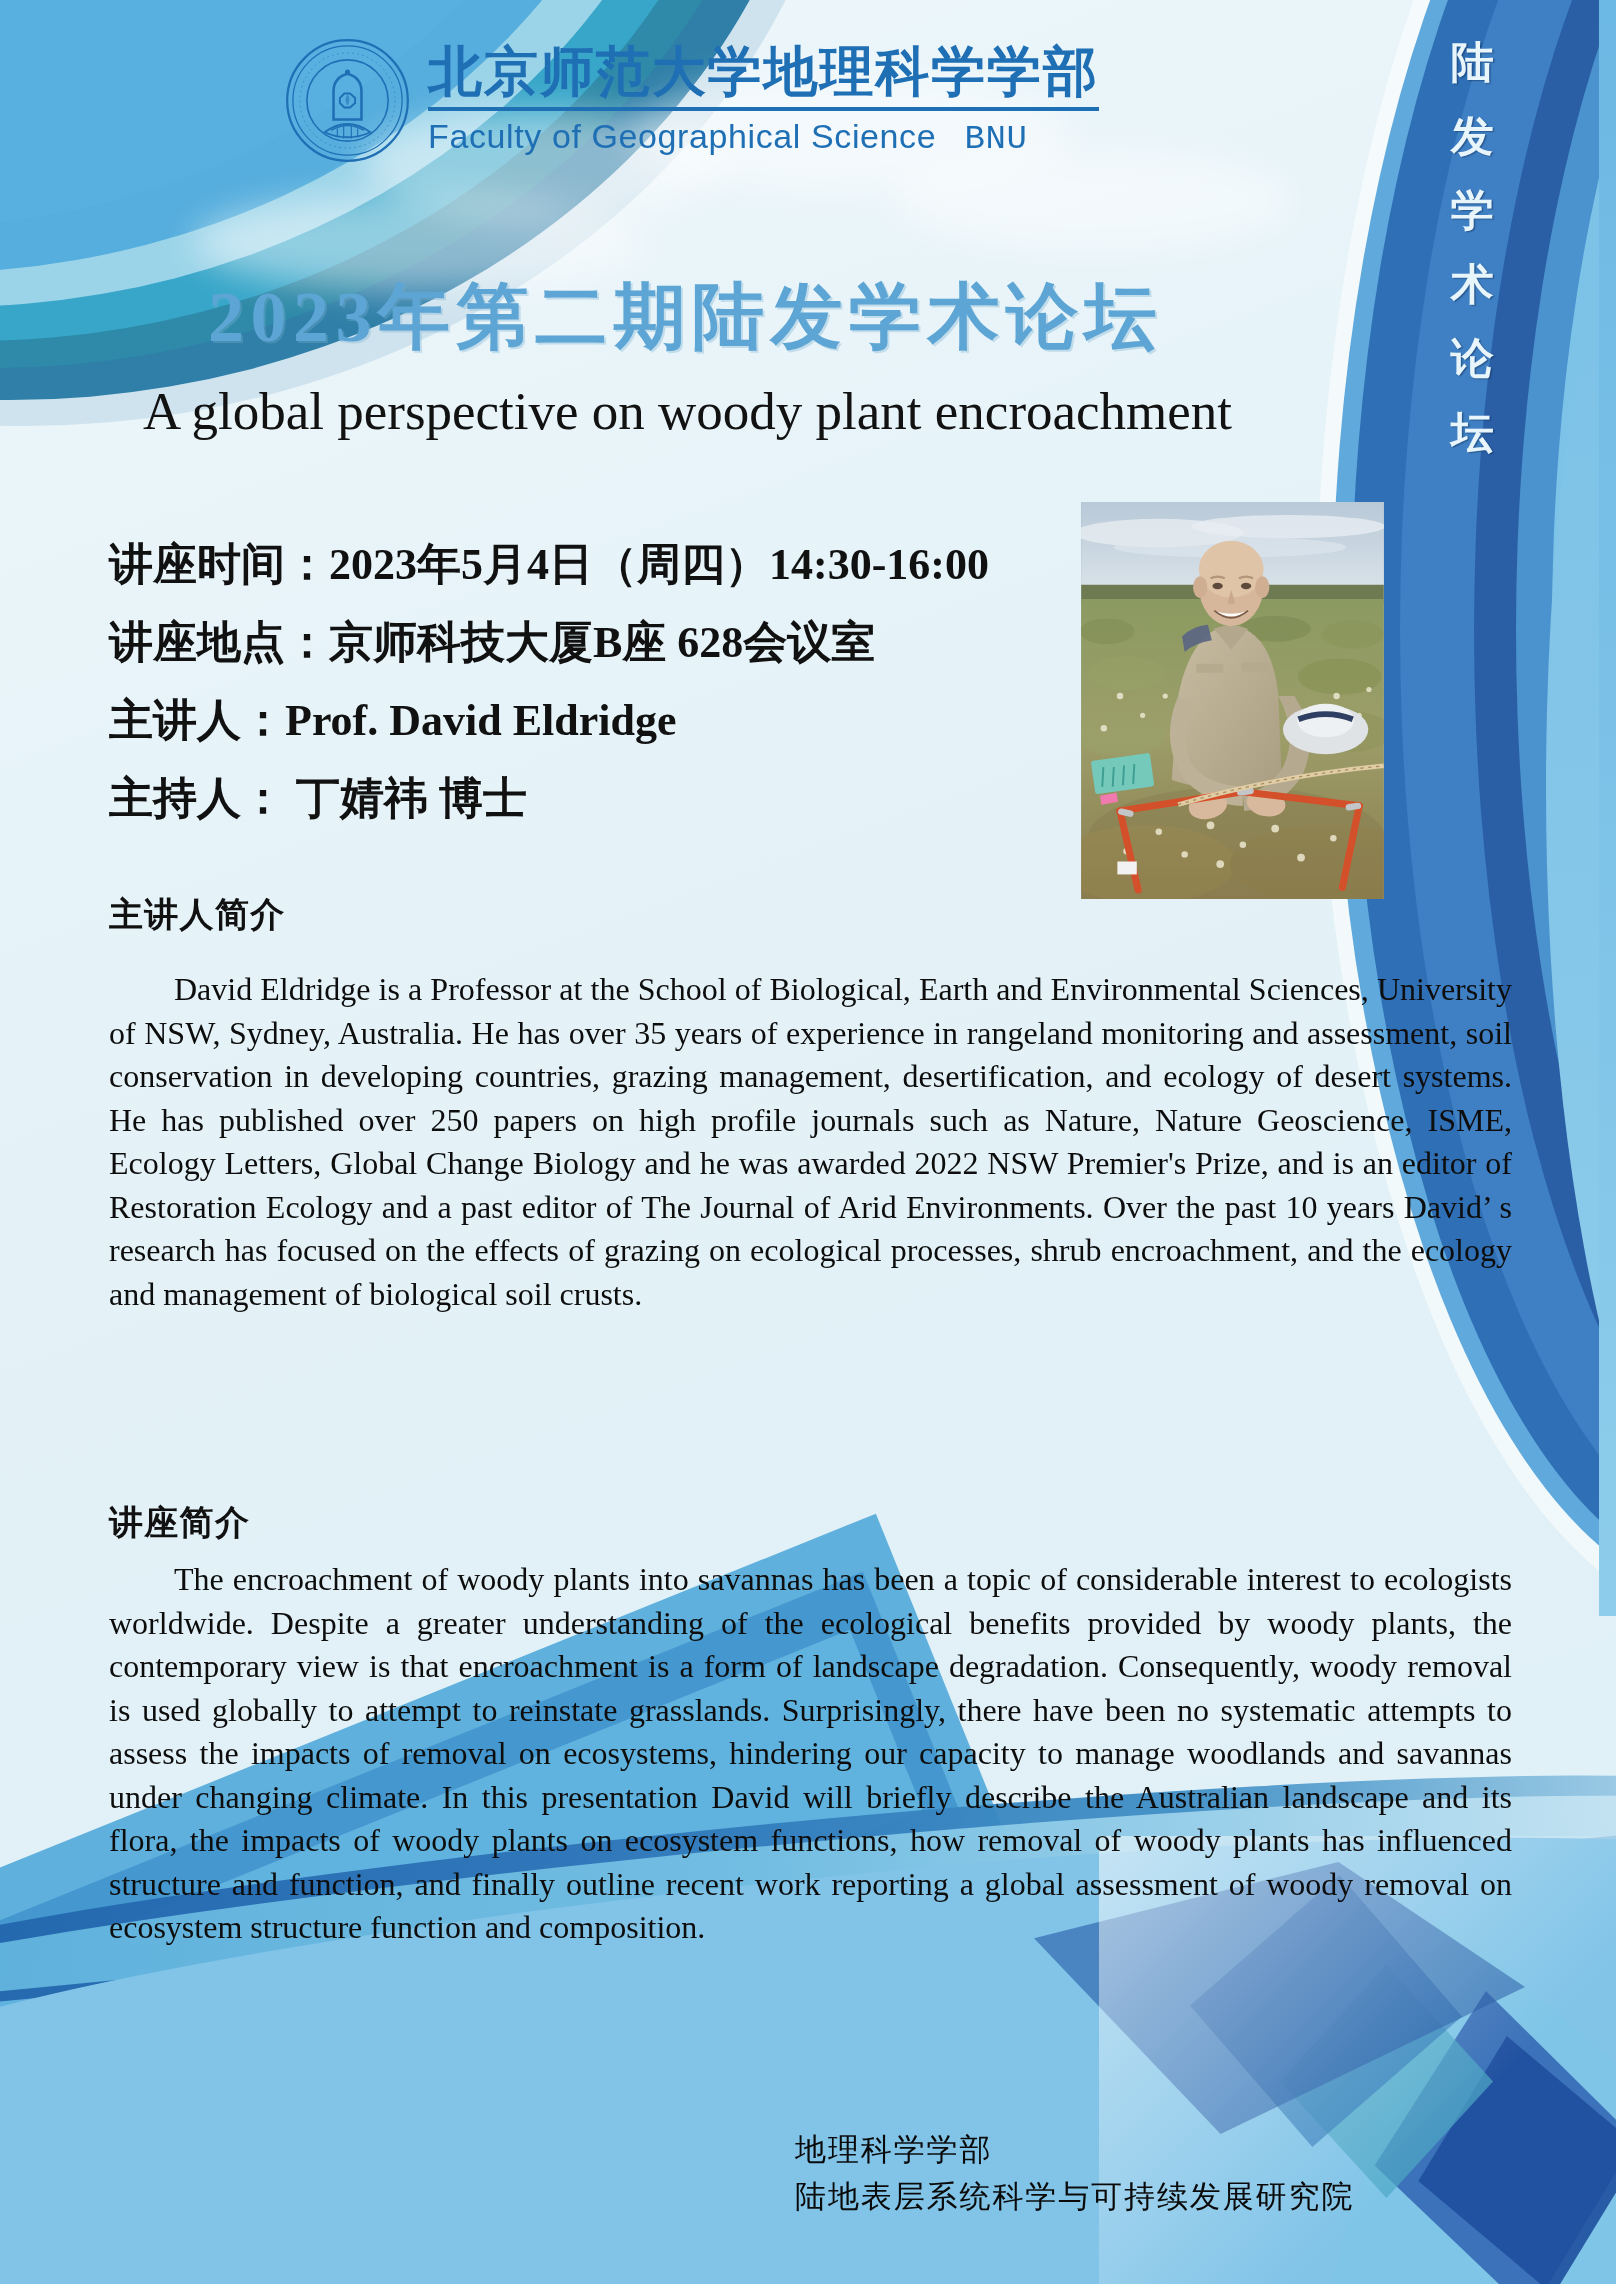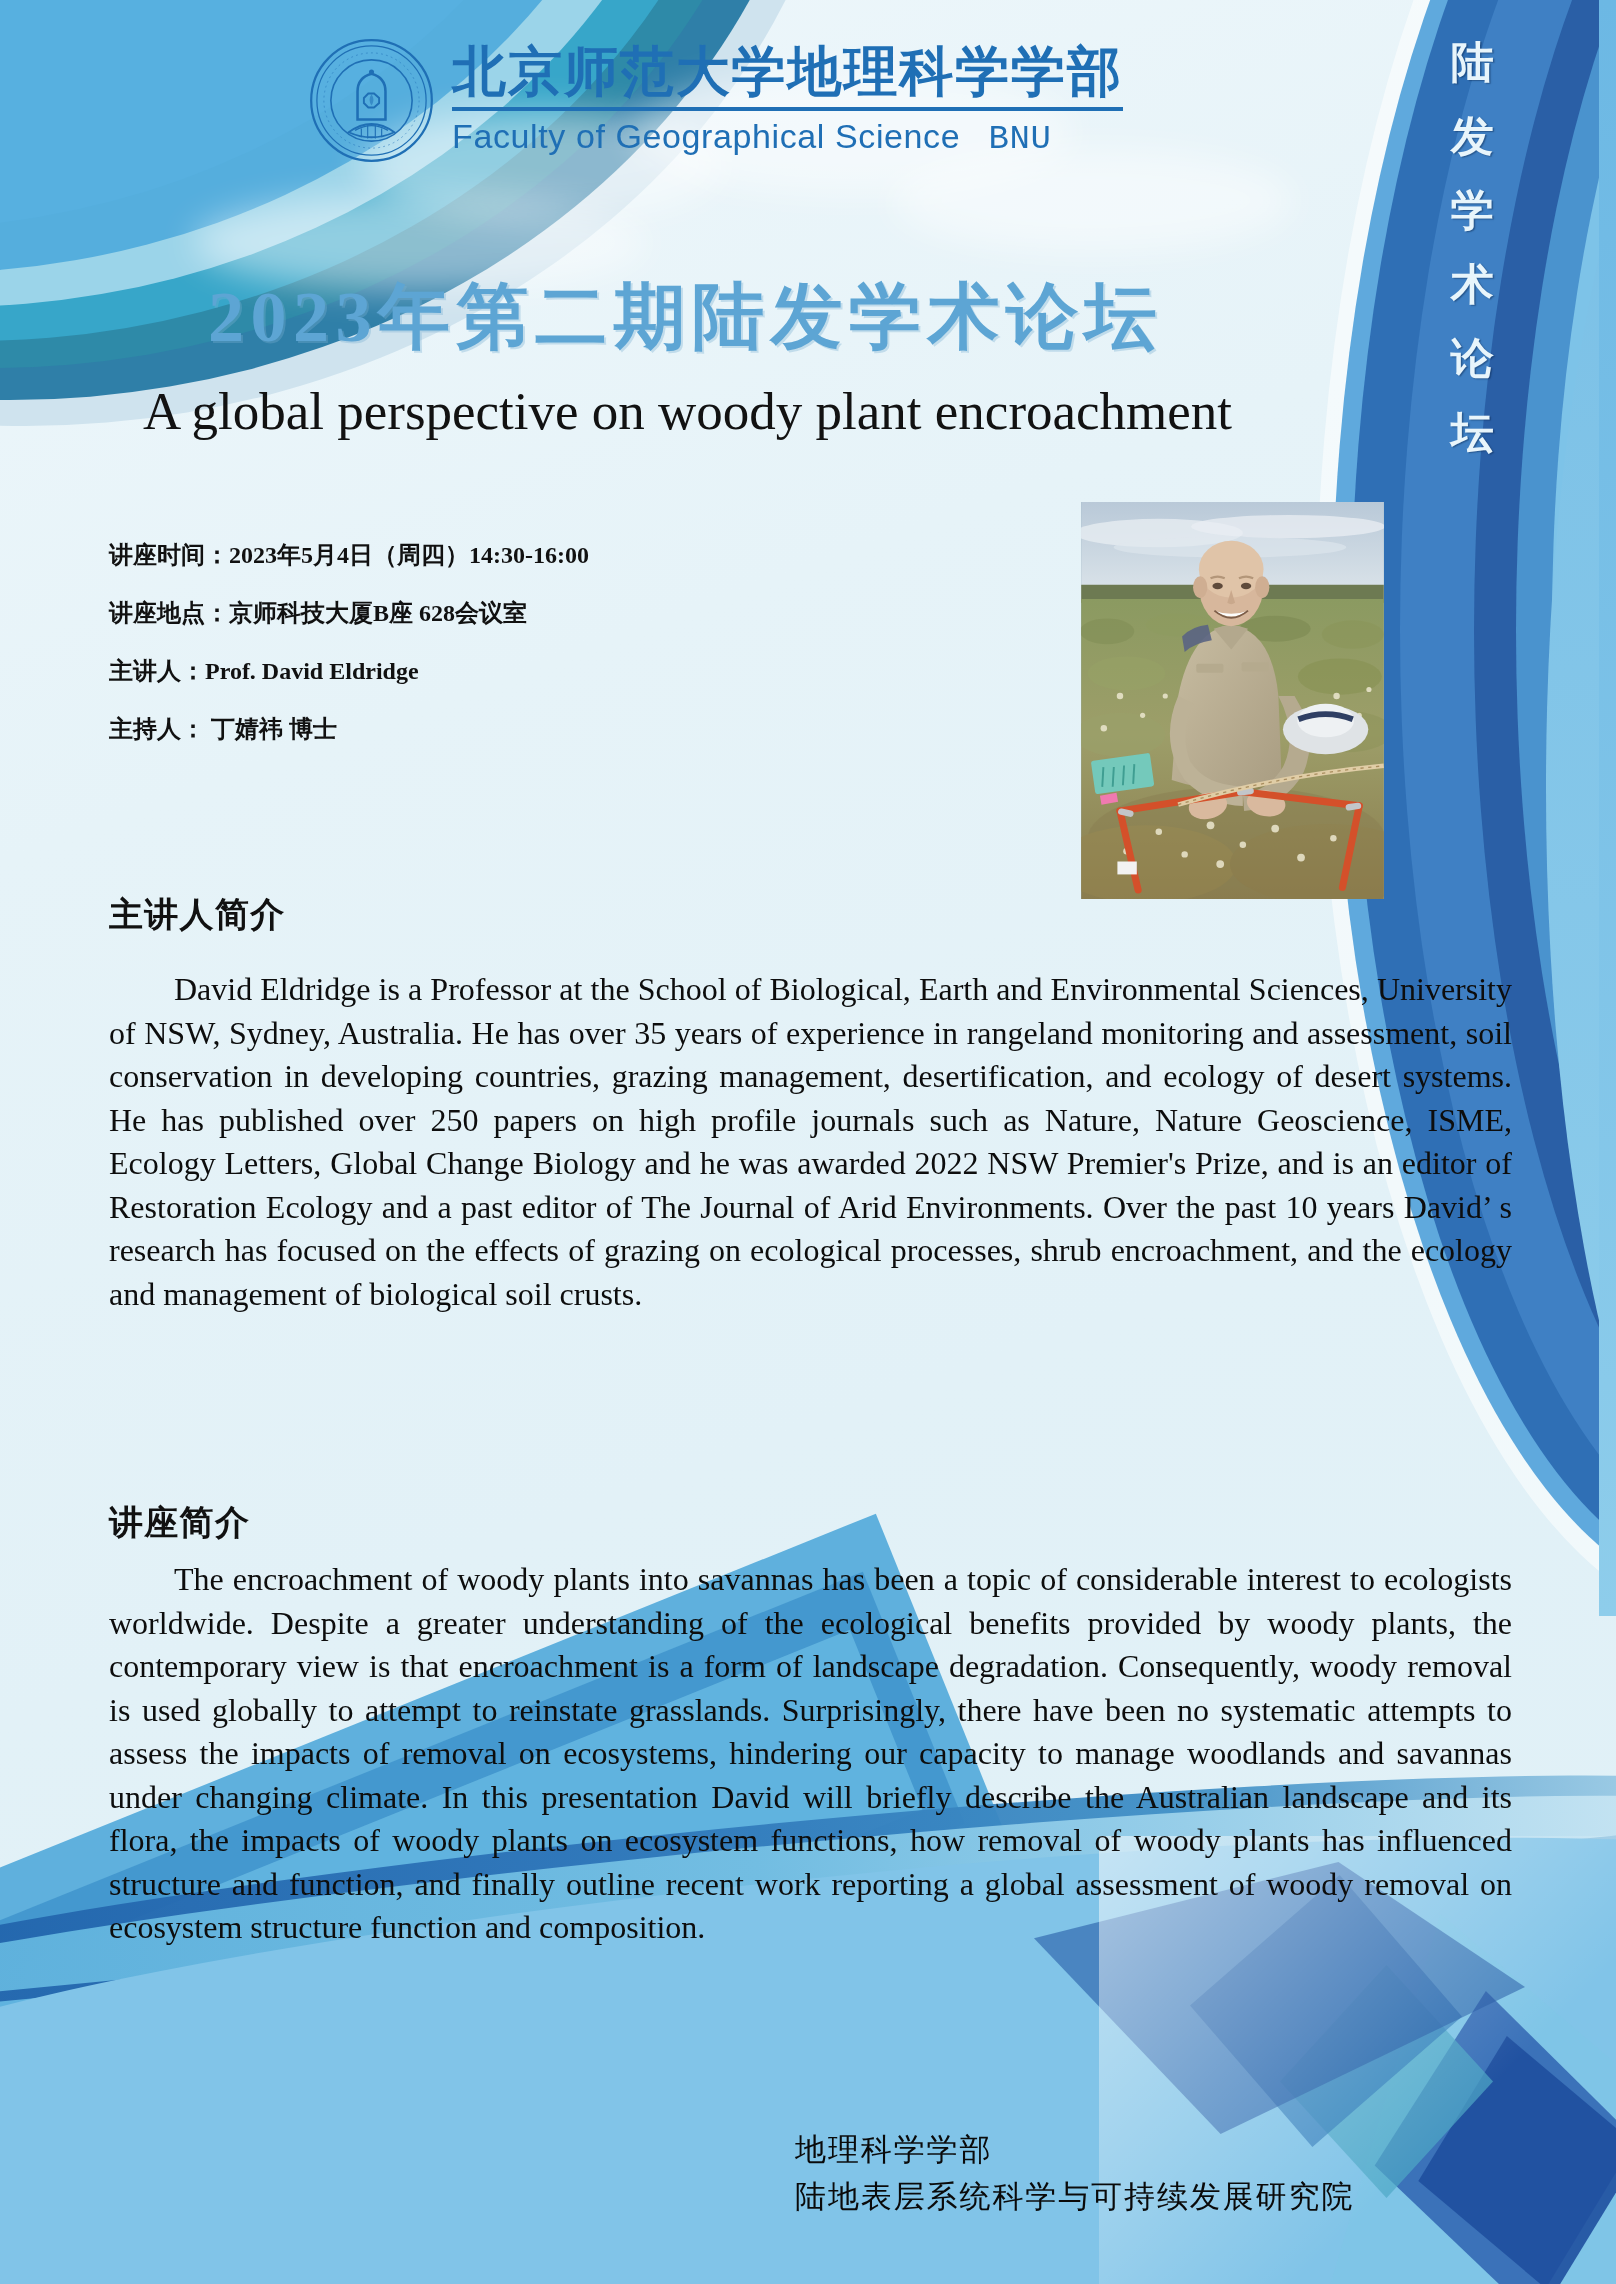--- a/index.html
+++ b/index.html
@@ -124,21 +124,20 @@
   
   .header {
     position: absolute;
     left: 0; top: 0;
     width: 1383px;
     height: 200px;
     display: flex;
     align-items: center;
     justify-content: center;
     gap: 17px;
-    padding-left: 24px;
   }
   .logo-mark {
     width: 127px; height: 127px;
     position: relative; flex: 0 0 auto;
   }
   .logo-mark svg { display:block; width:100%; height:100%; }
   .logo-text { display: flex; flex-direction: column; }
   .logo-cn {
     font-family: "Liberation Serif", serif;
     font-size: 54px;
@@ -187,21 +186,21 @@
     color: #121212;
     letter-spacing: 0px;
   }
 
   
   .meta {
     position: absolute;
     left: 109px; top: 543px;
     width: 944px;
     font-family: "Liberation Serif", serif;
-    font-size: 24px;
+    font-size: 44px;
     font-weight: bold;
     color: #111;
     line-height: 1.0;
   }
   .meta-row { margin-bottom: 34px; white-space: nowrap; }
 
   
   .photo-frame {
     position: absolute;
     left: 1081px; top: 502px;

